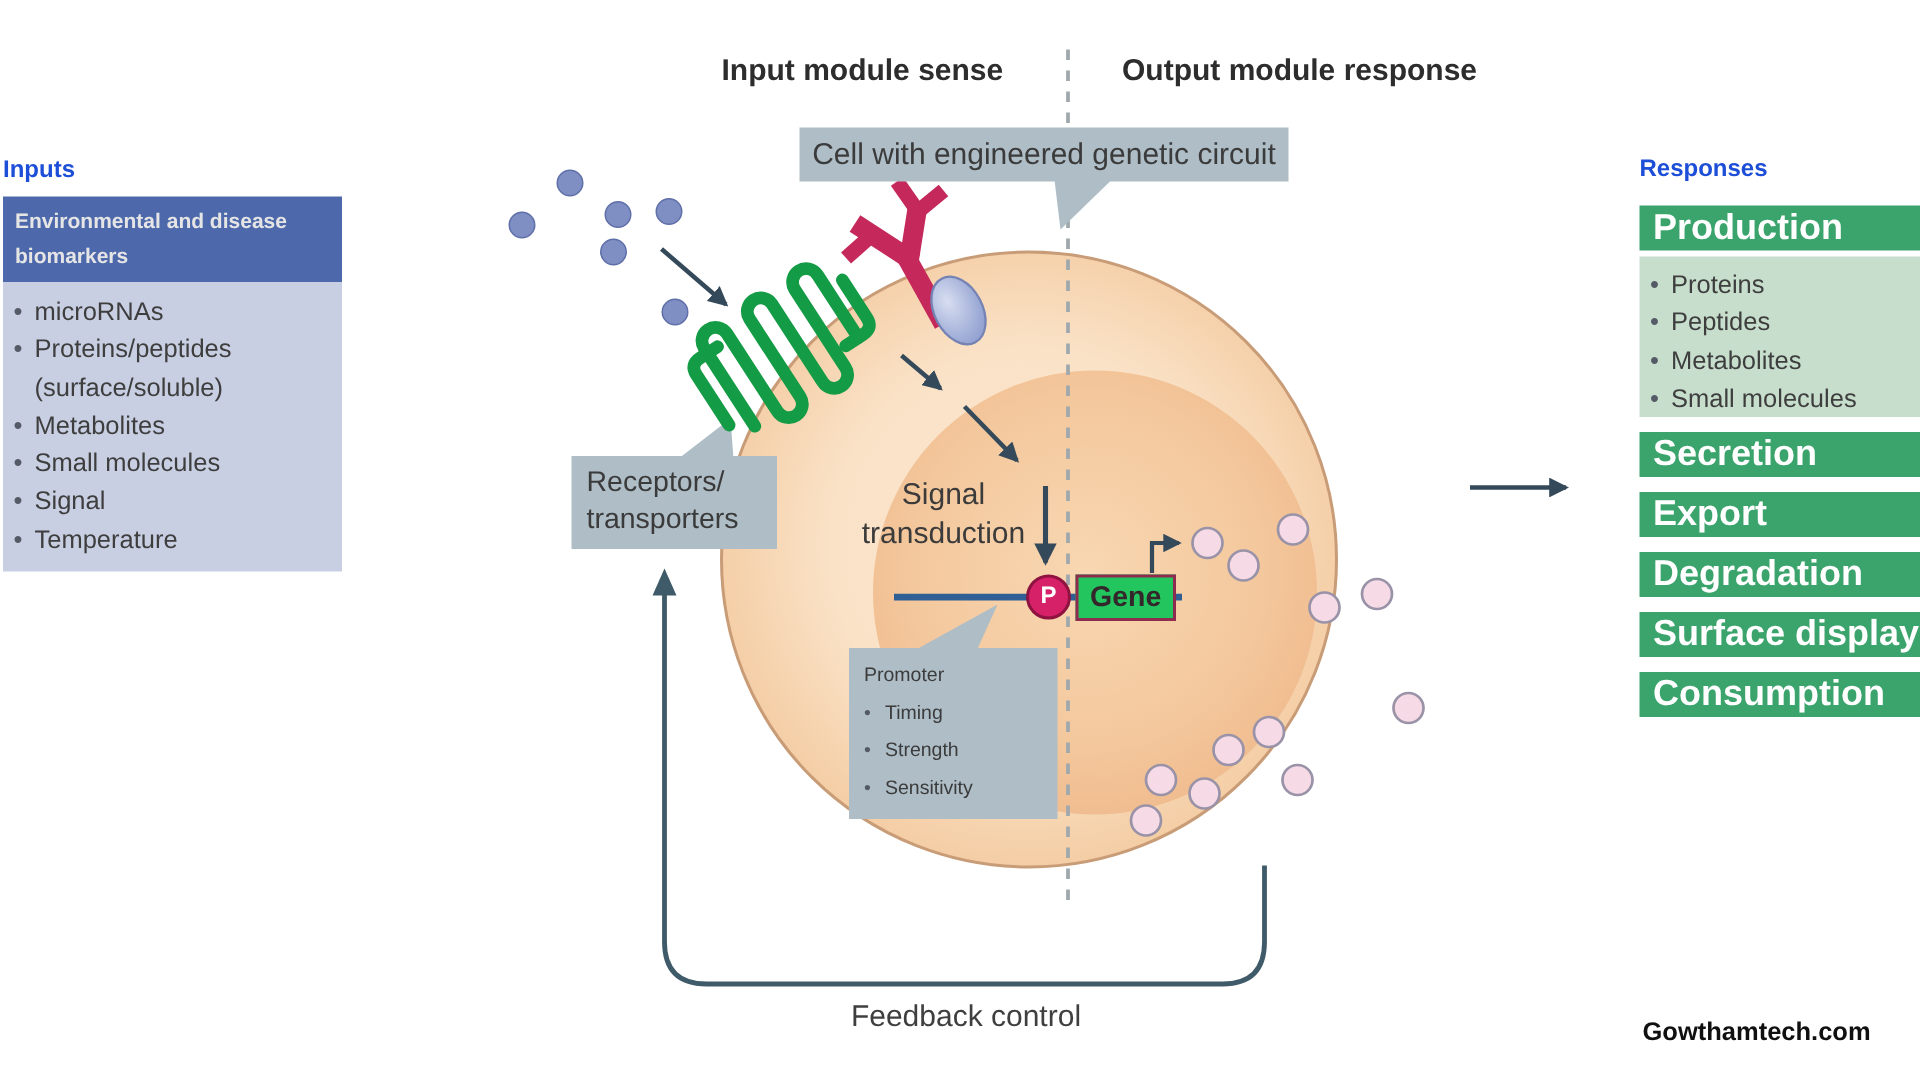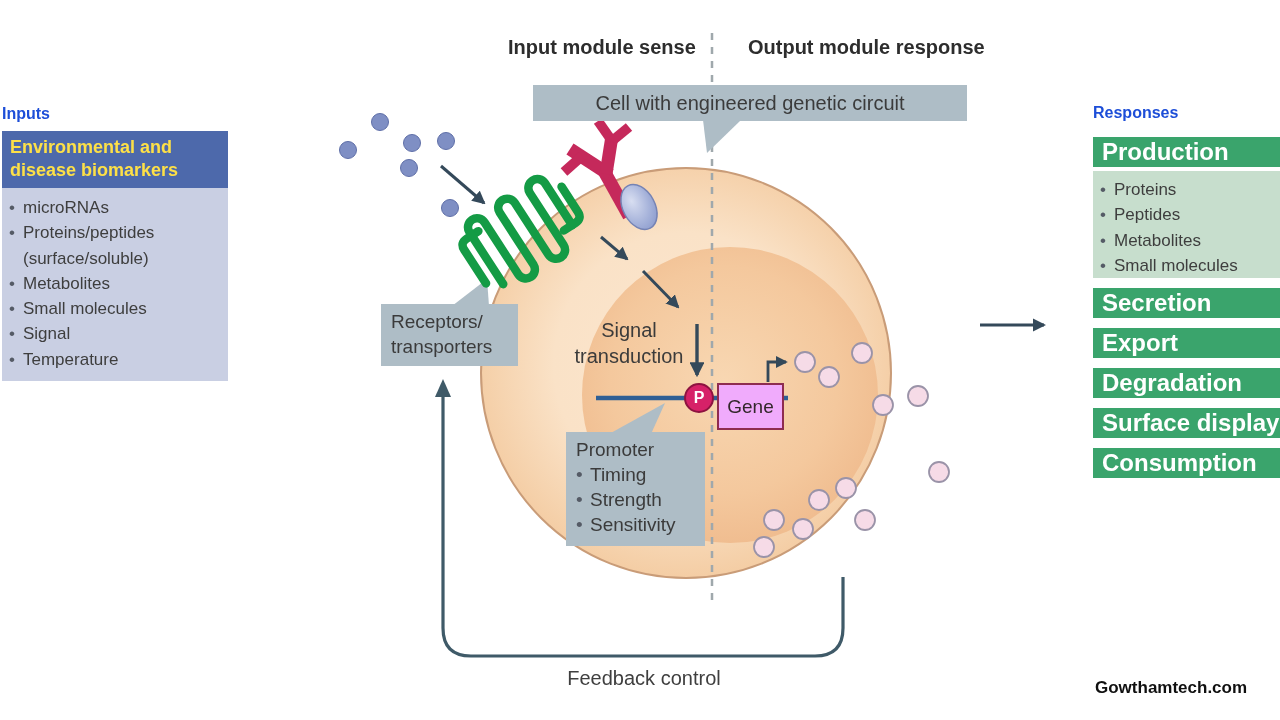--- a/index.html
+++ b/index.html
@@ -6,41 +6,41 @@
   body{
     width:1280px;height:720px;position:relative;overflow:hidden;background:#ffffff;
     font-family:"Liberation Sans","DejaVu Sans",sans-serif;color:#3b3b3b;
   }
   .abs{position:absolute;}
   
   .side-title{font-size:16px;font-weight:700;color:#1d4ed8;}
   .top-label{font-size:20px;font-weight:700;color:#2d2d2d;white-space:nowrap;}
   
   #inputs-panel{left:2px;top:131px;width:226px;}
-  #inputs-header{background:#4d69ab;color:#fde047;font-weight:700;font-size:18px;line-height:23px;padding:5px 8px 6px 8px;}
+  #inputs-header{background:#4d69ab;color:#e5e5e5;font-weight:700;font-size:14px;line-height:23px;padding:5px 8px 6px 8px;}
   #inputs-body{background:#c9cfe3;padding:7px 4px 9px 7px;font-size:17px;line-height:25.3px;color:#3e3e3e;}
   .li-row{display:flex;}
   .li-bullet{width:14px;color:#555b66;flex:0 0 14px;}
   .li-cont{padding-left:14px;}
   
   .resp-bar{left:1093px;width:187px;height:30px;background:#3aa46c;color:#ffffff;
     font-size:24px;font-weight:700;line-height:30px;padding-left:9px;box-sizing:border-box;white-space:nowrap;}
   #production-body{left:1093px;top:171px;width:187px;height:107px;background:#c7decd;
     padding:6px 0 0 7px;box-sizing:border-box;font-size:17px;line-height:25.3px;color:#3e3e3e;}
   
   .callout{background:#aebdc6;color:#3b3b3b;}
-  #cell-label-box{left:533px;top:85px;width:434px;height:36px;display:flex;align-items:center;justify-content:center;font-size:20px;}
+  #cell-label-box{left:533px;top:85px;width:326px;height:36px;display:flex;align-items:center;justify-content:center;font-size:20px;}
   #receptors-box{left:381px;top:304px;width:137px;padding:5px 0 7px 10px;font-size:19px;line-height:25px;box-sizing:border-box;}
-  #promoter-box{left:566px;top:432px;width:139px;padding:5px 0 9px 10px;font-size:19px;line-height:25px;box-sizing:border-box;}
+  #promoter-box{left:566px;top:432px;width:139px;padding:5px 0 9px 10px;font-size:13px;line-height:25px;box-sizing:border-box;}
   .promo-row{display:flex;}
   .promo-bullet{width:14px;color:#555b66;flex:0 0 14px;}
   
   #signal-label{left:553px;top:317px;width:152px;text-align:center;font-size:20px;line-height:26px;color:#3b3b3b;}
-  #gene-box{left:717px;top:383px;width:67px;height:47px;background:#f0abfc;border:2px solid #8e2c50;box-sizing:border-box;
-    display:flex;align-items:center;justify-content:center;font-size:19px;color:#33272b;}
+  #gene-box{left:717px;top:383px;width:67px;height:31px;background:#22c55e;border:2px solid #8e2c50;box-sizing:border-box;
+    display:flex;align-items:center;justify-content:center;font-size:19px;color:#33272b;font-weight:bold;}
   #p-circle{left:684px;top:383px;width:30px;height:30px;border-radius:50%;background:#d62168;border:2px solid #8e1340;
     box-sizing:border-box;display:flex;align-items:center;justify-content:center;color:#fff;font-size:16px;font-weight:700;}
   #feedback-label{left:544px;top:667px;width:200px;text-align:center;font-size:20px;color:#3f3f3f;}
   #watermark{left:1095px;top:654px;font-size:17px;font-weight:700;color:#101010;white-space:nowrap;margin-top:24px;}
   svg{display:block;}
 </style>
 </head>
 <body>
 
 <svg class="abs" style="left:0;top:0;" width="1280" height="720" viewBox="0 0 1280 720">
@@ -156,21 +156,21 @@
         <span class="li-bullet">•</span>
         <span>Signal</span>
       </div>
     <div class="li-row">
         <span class="li-bullet">•</span>
         <span>Temperature</span>
       </div>
   </div>
 </div>
 
-<div class="abs top-label" style="left:508px;top:36px;">Input module sense</div>
+<div class="abs top-label" style="left:481px;top:36px;">Input module sense</div>
 <div class="abs top-label" style="left:748px;top:36px;">Output module response</div>
 
 <div class="abs callout" id="cell-label-box">Cell with engineered genetic circuit</div>
 
 <div class="abs callout" id="receptors-box">
   <div>Receptors/</div>
   <div>transporters</div>
 </div>
 
 <div class="abs" id="signal-label">Signal transduction</div>

